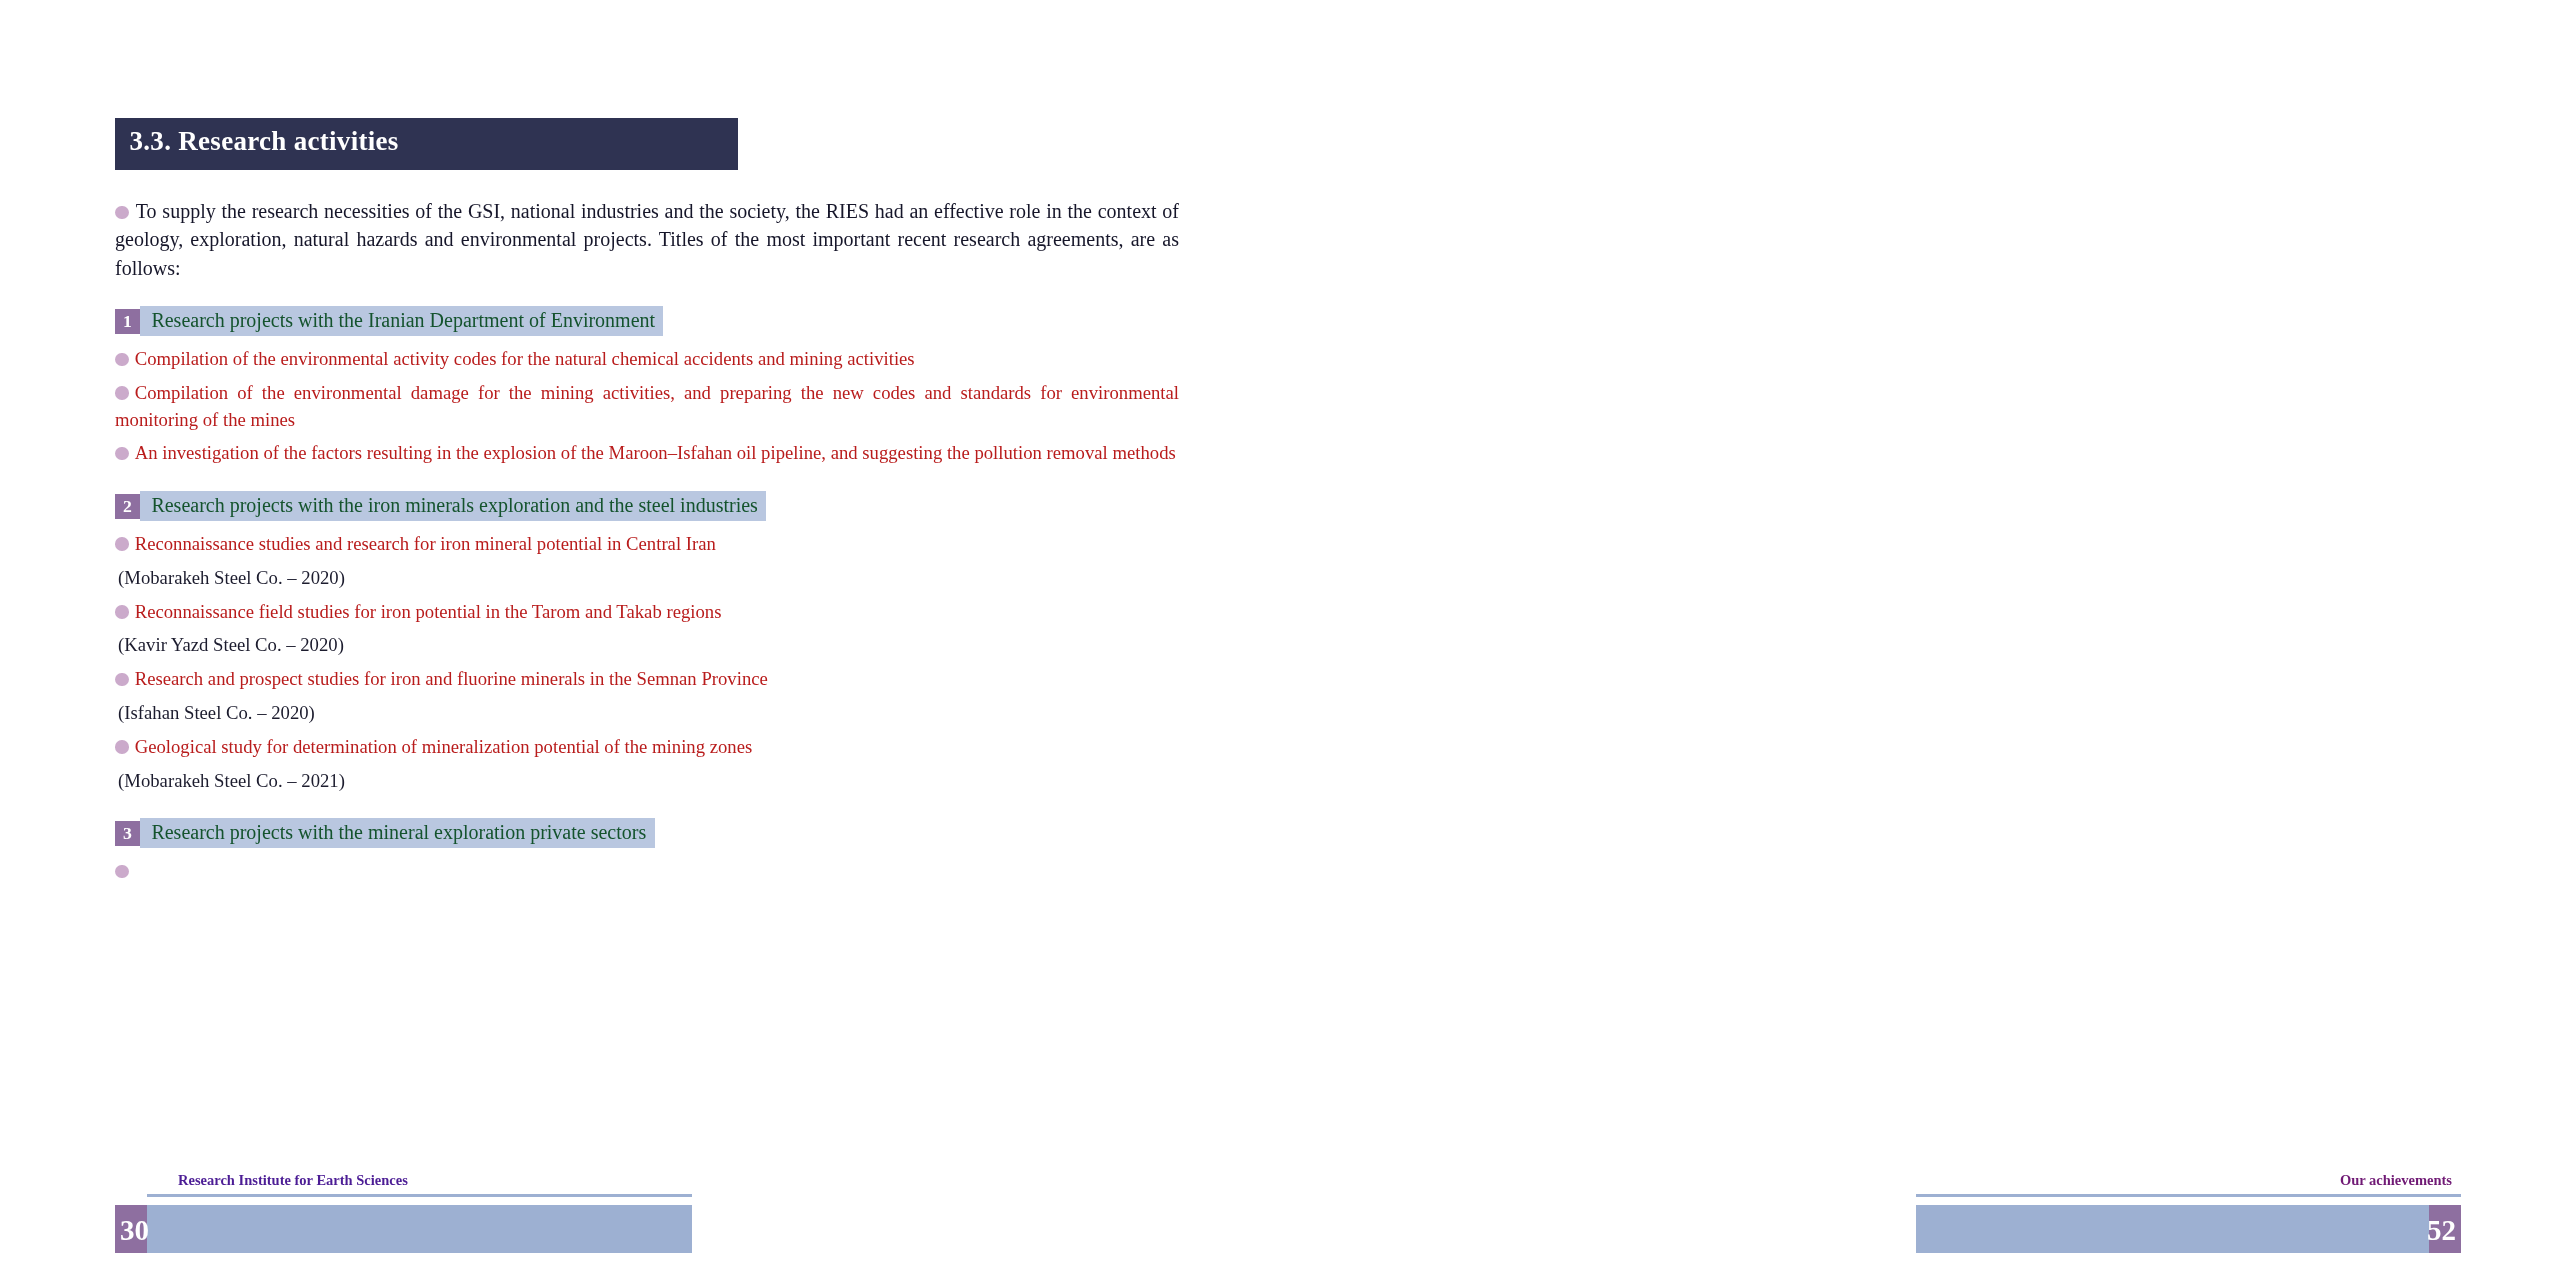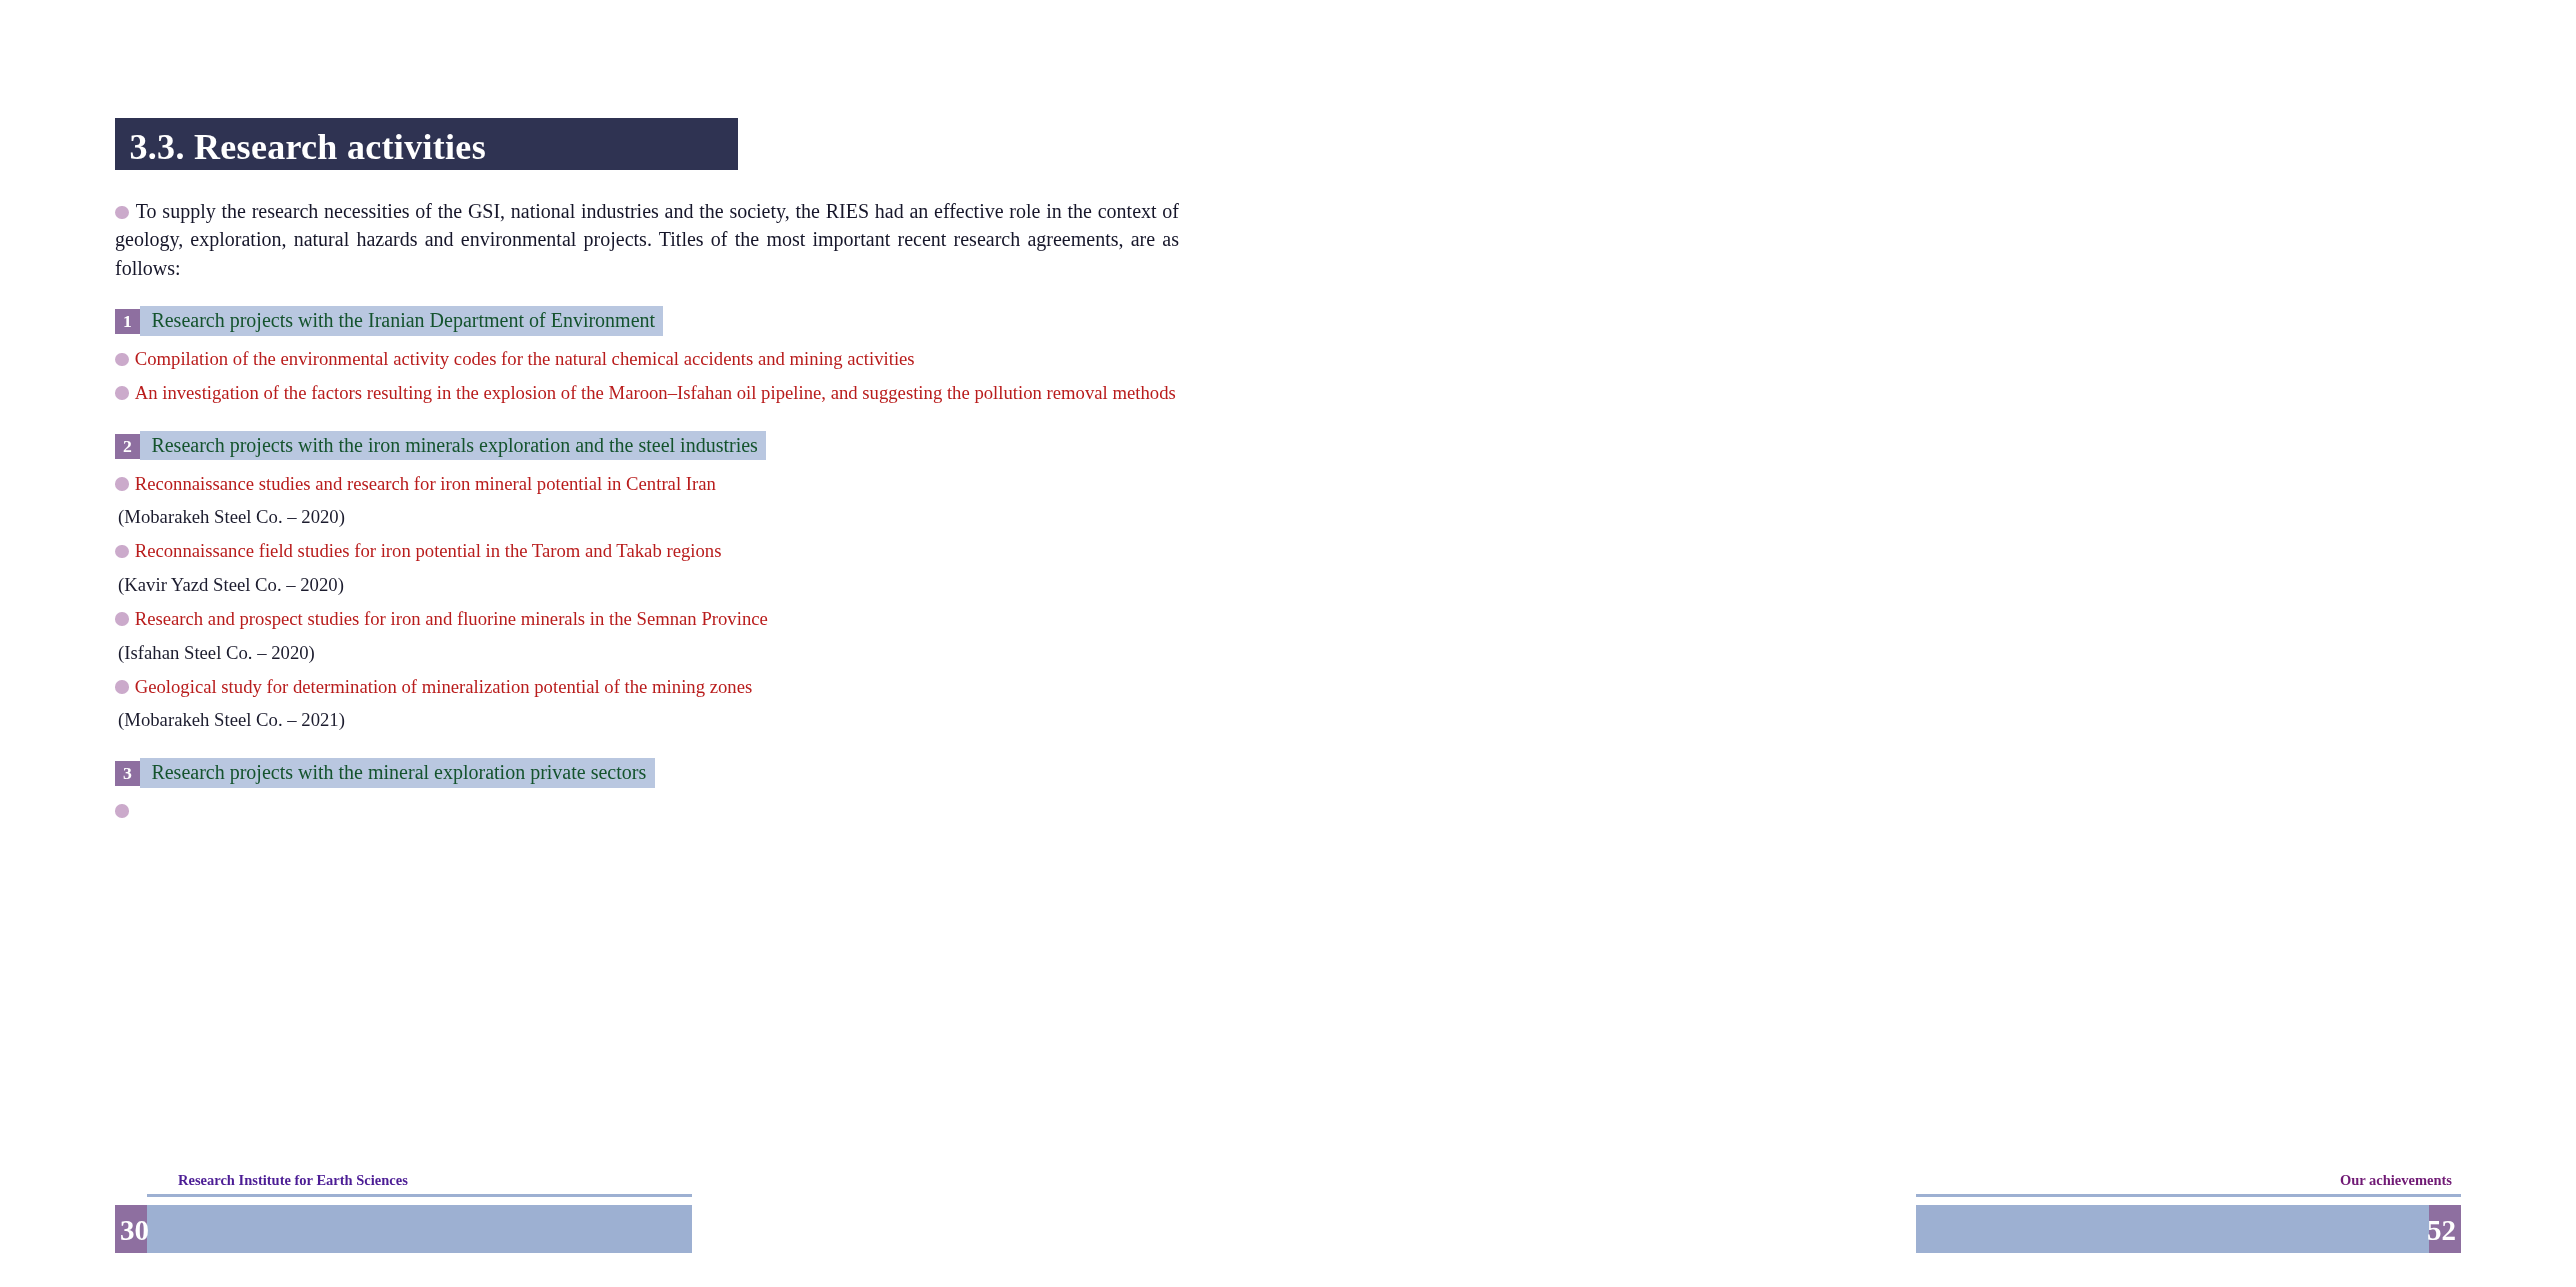--- a/index.html
+++ b/index.html
@@ -35,21 +35,21 @@
     left: 115px;
     top: 118px;
     width: 623px;
     height: 52px;
     background: #2f3352;
   }
   .section-title-bar span {
     display: block;
     padding: 8.3px 0 0 14.5px;
     color: #ffffff;
-    font-size: 36px;
+    font-size: 27px;
     font-weight: bold;
     letter-spacing: 0.3px;
   }
 
   .col-left {
     position: absolute;
     left: 115px;
     top: 197px;
     width: 1064px;
   }
@@ -225,20 +225,23 @@
       </p>
 
       <div class="num-head">
         <div class="num">1</div>
         <div class="htext">Research projects with the Iranian Department of Environment</div>
       </div>
       <p class="item">
         <span class="bullet-dot"></span><span>Compilation of the environmental activity codes for the natural chemical accidents and mining activities</span>
       </p>
       <p class="item">
+        <span class="bullet-dot"></span><span>Compilation of the environmental damage for the mining activities, and preparing the new codes and standards for environmental monitoring of the mines</span>
+      </p>
+      <p class="item">
         <span class="bullet-dot"></span><span>An investigation of the factors resulting in the explosion of the Maroon–Isfahan oil pipeline, and suggesting the pollution removal methods</span>
       </p>
 
       <div class="num-head two-line">
         <div class="num">2</div>
         <div class="htext">Research projects with the iron minerals exploration and the steel industries</div>
       </div>
       <p class="item">
         <span class="bullet-dot"></span><span>Reconnaissance studies and research for iron mineral potential in Central Iran</span>
       </p>

